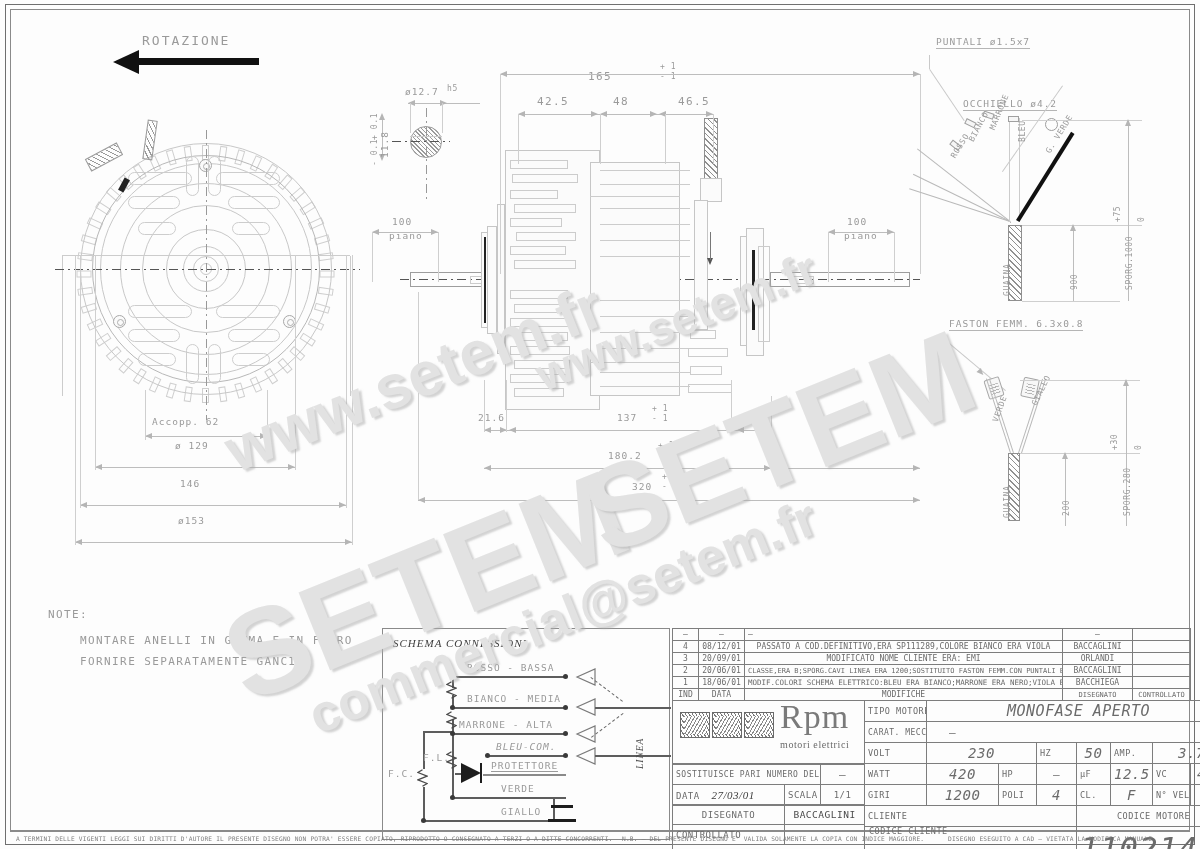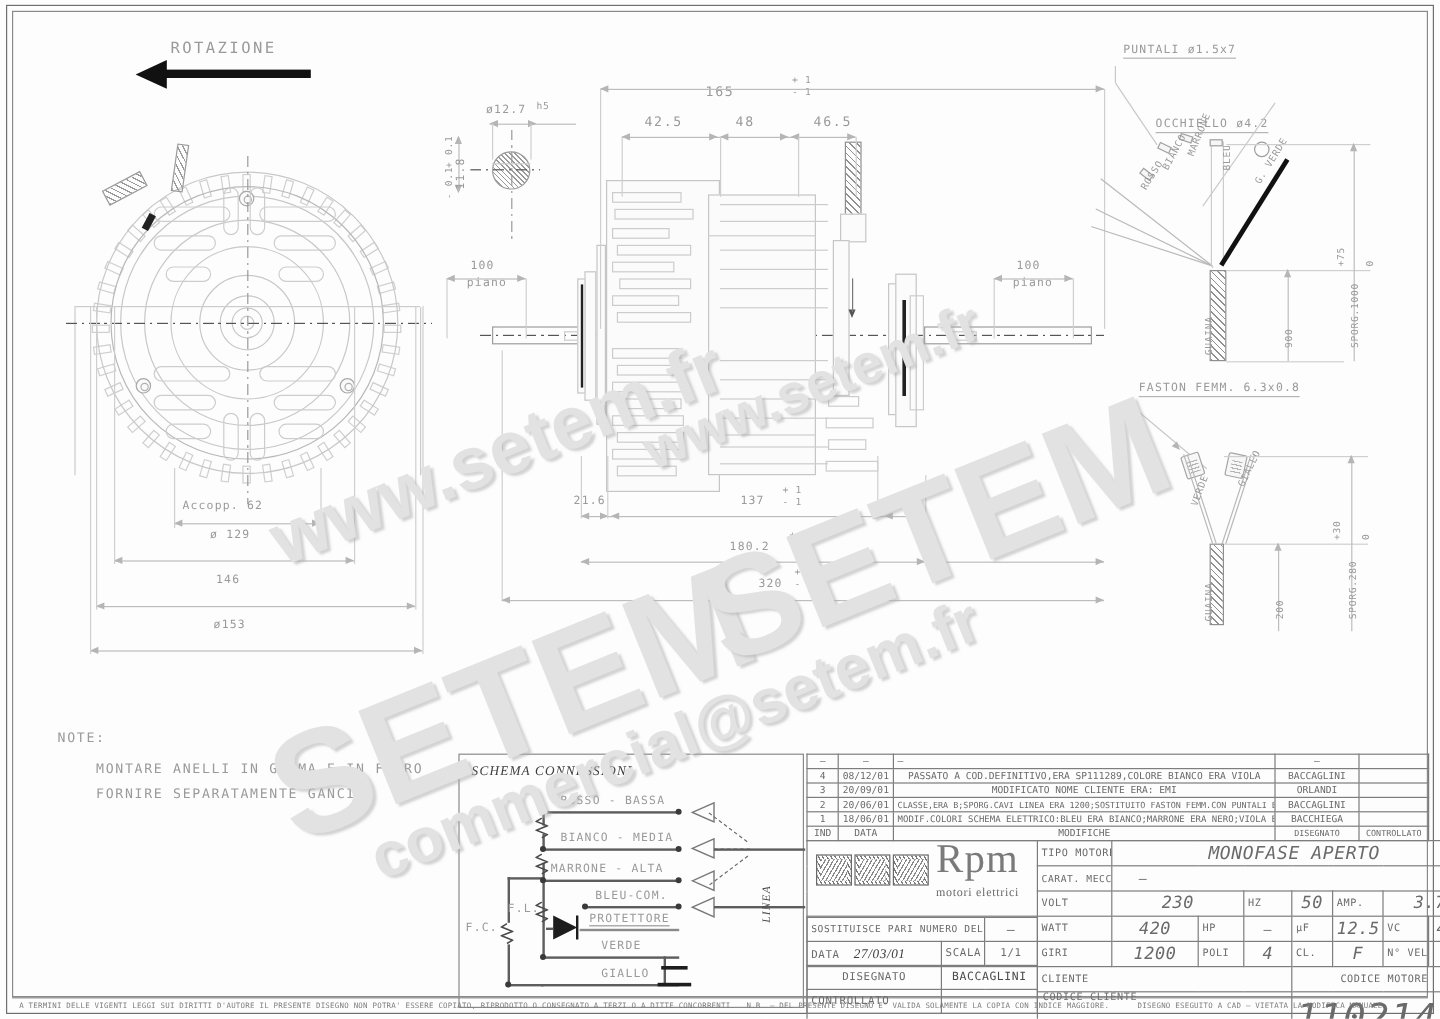--- a/index.html
+++ b/index.html
@@ -549,21 +549,21 @@
     <div class="node" style="left:180px;top:102px;"></div>
     <div class="node" style="left:180px;top:124px;"></div>
 
     <div class="sline" style="left:170px;top:168px;width:2px;height:24px;width:1.5px;"></div>
     <div class="sline" style="left:168px;top:176px;width:22px;height:3px;background:#1d1d1d;"></div>
     <div class="sline" style="left:165px;top:190px;width:28px;height:3px;background:#1d1d1d;"></div>
 
     <div class="cad sm" style="left:84px;top:33px;">ROSSO - BASSA</div>
     <div class="cad sm" style="left:84px;top:64px;">BIANCO - MEDIA</div>
     <div class="cad sm" style="left:76px;top:90px;">MARRONE - ALTA</div>
-    <div class="cad sm" style="left:113px;top:112px;">BLEU-COM.</div>
+    <div class="cad sm" style="left:113px;top:112px;font-style:italic;">BLEU-COM.</div>
     <div class="cad sm" style="left:108px;top:131px;border-bottom:1px solid #9a9a9a;">PROTETTORE</div>
     <div class="cad sm" style="left:118px;top:154px;">VERDE</div>
     <div class="cad sm" style="left:118px;top:177px;">GIALLO</div>
     <div class="cad sm" style="left:40px;top:123px;">F.L.</div>
     <div class="cad sm" style="left:5px;top:139px;">F.C.</div>
 
     <svg style="position:absolute;left:192px;top:38px;width:22px;height:20px;">
       <polygon points="2,10 20,2 20,18" fill="none" stroke="#7a7a7a" stroke-width="1.2"></polygon>
     </svg>
     <svg style="position:absolute;left:192px;top:68px;width:22px;height:20px;">

